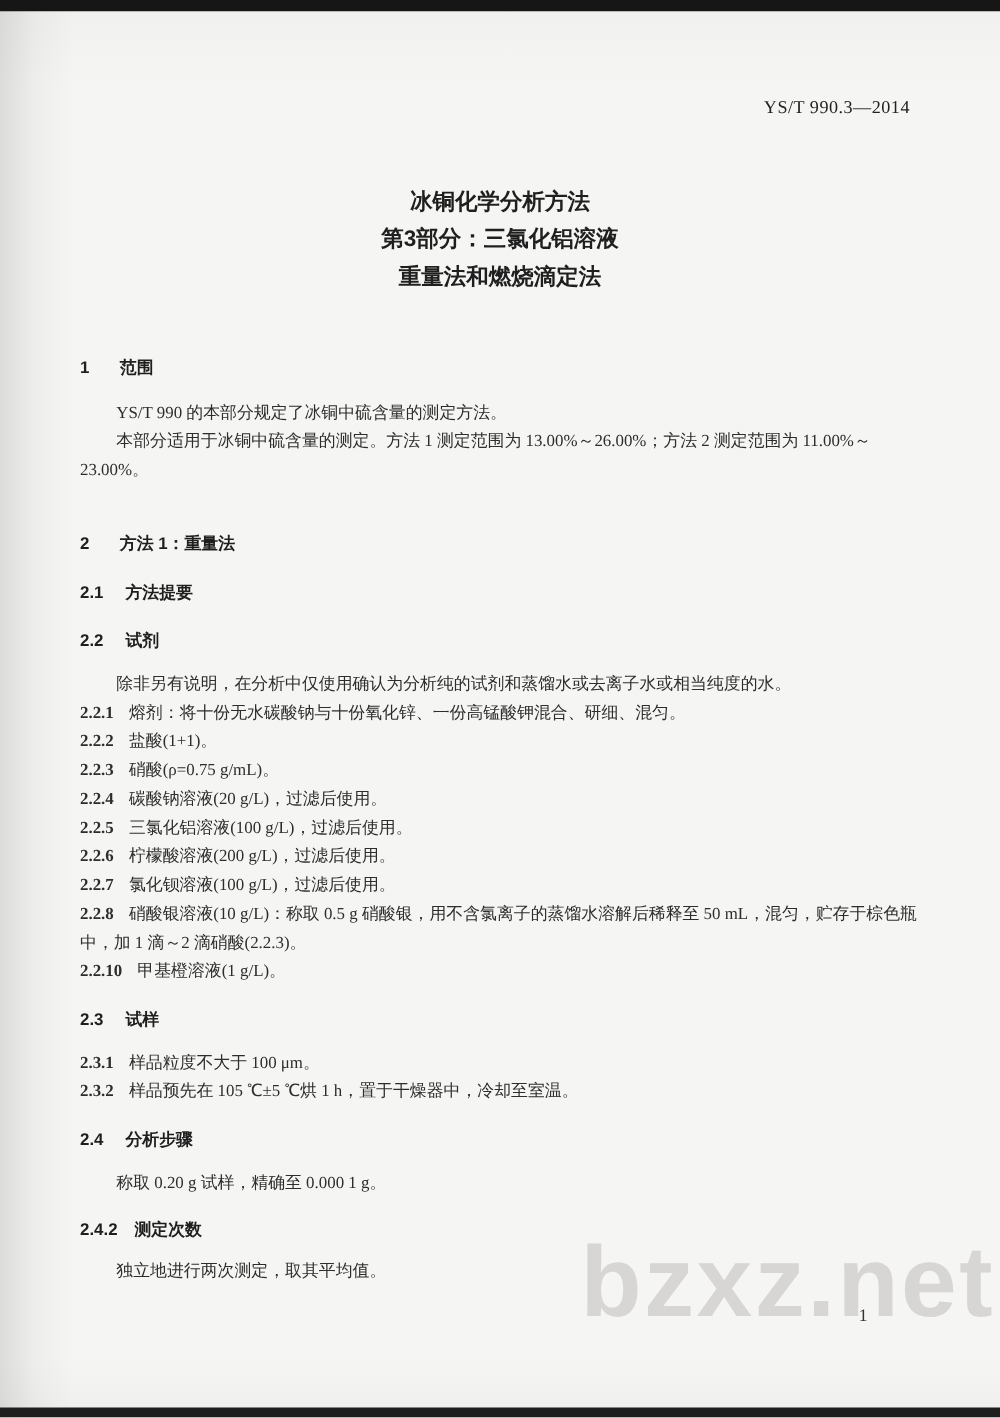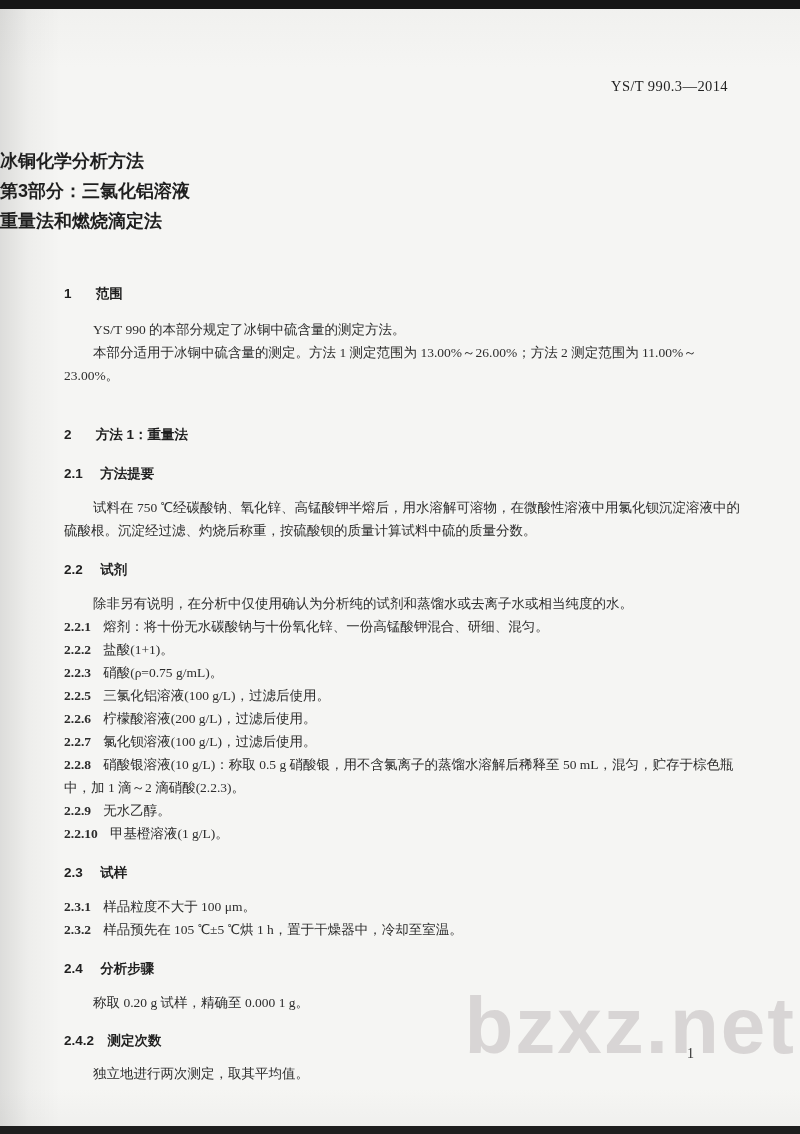--- a/index.html
+++ b/index.html
@@ -26,20 +26,21 @@
     background:#1e1e1e;
   }
   .std-code {
     position:absolute; top:78px; right:72px;
     font-size:14.5px; letter-spacing:0.4px;
     font-family:"Liberation Serif", serif;
     color:#222;
   }
   .doc-title {
     position:absolute; top:146px; left:0; right:0;
+    text-align:center;
     font-family:"Liberation Sans", sans-serif;
     font-weight:700;
     font-size:18px;
     line-height:30px;
     color:#1f1f1f;
   }
   .content {
     position:absolute; top:246px; left:64px; width:676px;
     font-size:13.5px; line-height:23px;
   }
@@ -95,34 +96,33 @@
 
   <div class="blk h1"><span class="num">1</span><span>范围</span></div>
 
   <div class="blk p">YS/T 990 的本部分规定了冰铜中硫含量的测定方法。</div>
   <div class="blk p">本部分适用于冰铜中硫含量的测定。方法 1 测定范围为 13.00%～26.00%；方法 2 测定范围为 11.00%～23.00%。</div>
 
   <div class="blk h1"><span class="num">2</span><span>方法 1：重量法</span></div>
 
   <div class="blk h2"><span class="num">2.1</span><span>方法提要</span></div>
 
-  <div class="blk p">试料在 750 ℃经碳酸钠、氧化锌、高锰酸钾半熔后，用水溶解可溶物，在微酸性溶液中用氯化钡沉淀溶液中的硫酸根。沉淀经过滤、灼烧后称重，按硫酸钡的质量计算试料中硫的质量分数。</div>
 
   <div class="blk h2"><span class="num">2.2</span><span>试剂</span></div>
 
   <div class="blk p">除非另有说明，在分析中仅使用确认为分析纯的试剂和蒸馏水或去离子水或相当纯度的水。</div>
 
   <div class="blk item"><span class="num">2.2.1</span><span>熔剂：将十份无水碳酸钠与十份氧化锌、一份高锰酸钾混合、研细、混匀。</span></div>
   <div class="blk item"><span class="num">2.2.2</span><span>盐酸(1+1)。</span></div>
   <div class="blk item"><span class="num">2.2.3</span><span>硝酸(ρ=0.75 g/mL)。</span></div>
+  <div class="blk item"><span class="num">2.2.4</span><span>碳酸钠溶液(20 g/L)，过滤后使用。</span></div>
   <div class="blk item"><span class="num">2.2.5</span><span>三氯化铝溶液(100 g/L)，过滤后使用。</span></div>
   <div class="blk item"><span class="num">2.2.6</span><span>柠檬酸溶液(200 g/L)，过滤后使用。</span></div>
   <div class="blk item"><span class="num">2.2.7</span><span>氯化钡溶液(100 g/L)，过滤后使用。</span></div>
   <div class="blk item"><span class="num">2.2.8</span><span>硝酸银溶液(10 g/L)：称取 0.5 g 硝酸银，用不含氯离子的蒸馏水溶解后稀释至 50 mL，混匀，贮存于棕色瓶中，加 1 滴～2 滴硝酸(2.2.3)。</span></div>
-  <div class="blk item"><span class="num">2.2.9</span><span>无水乙醇。</span></div>
   <div class="blk item"><span class="num">2.2.10</span><span>甲基橙溶液(1 g/L)。</span></div>
 
   <div class="blk h2"><span class="num">2.3</span><span>试样</span></div>
 
   <div class="blk item"><span class="num">2.3.1</span><span>样品粒度不大于 100 μm。</span></div>
   <div class="blk item"><span class="num">2.3.2</span><span>样品预先在 105 ℃±5 ℃烘 1 h，置于干燥器中，冷却至室温。</span></div>
 
   <div class="blk h2"><span class="num">2.4</span><span>分析步骤</span></div>
 
 

